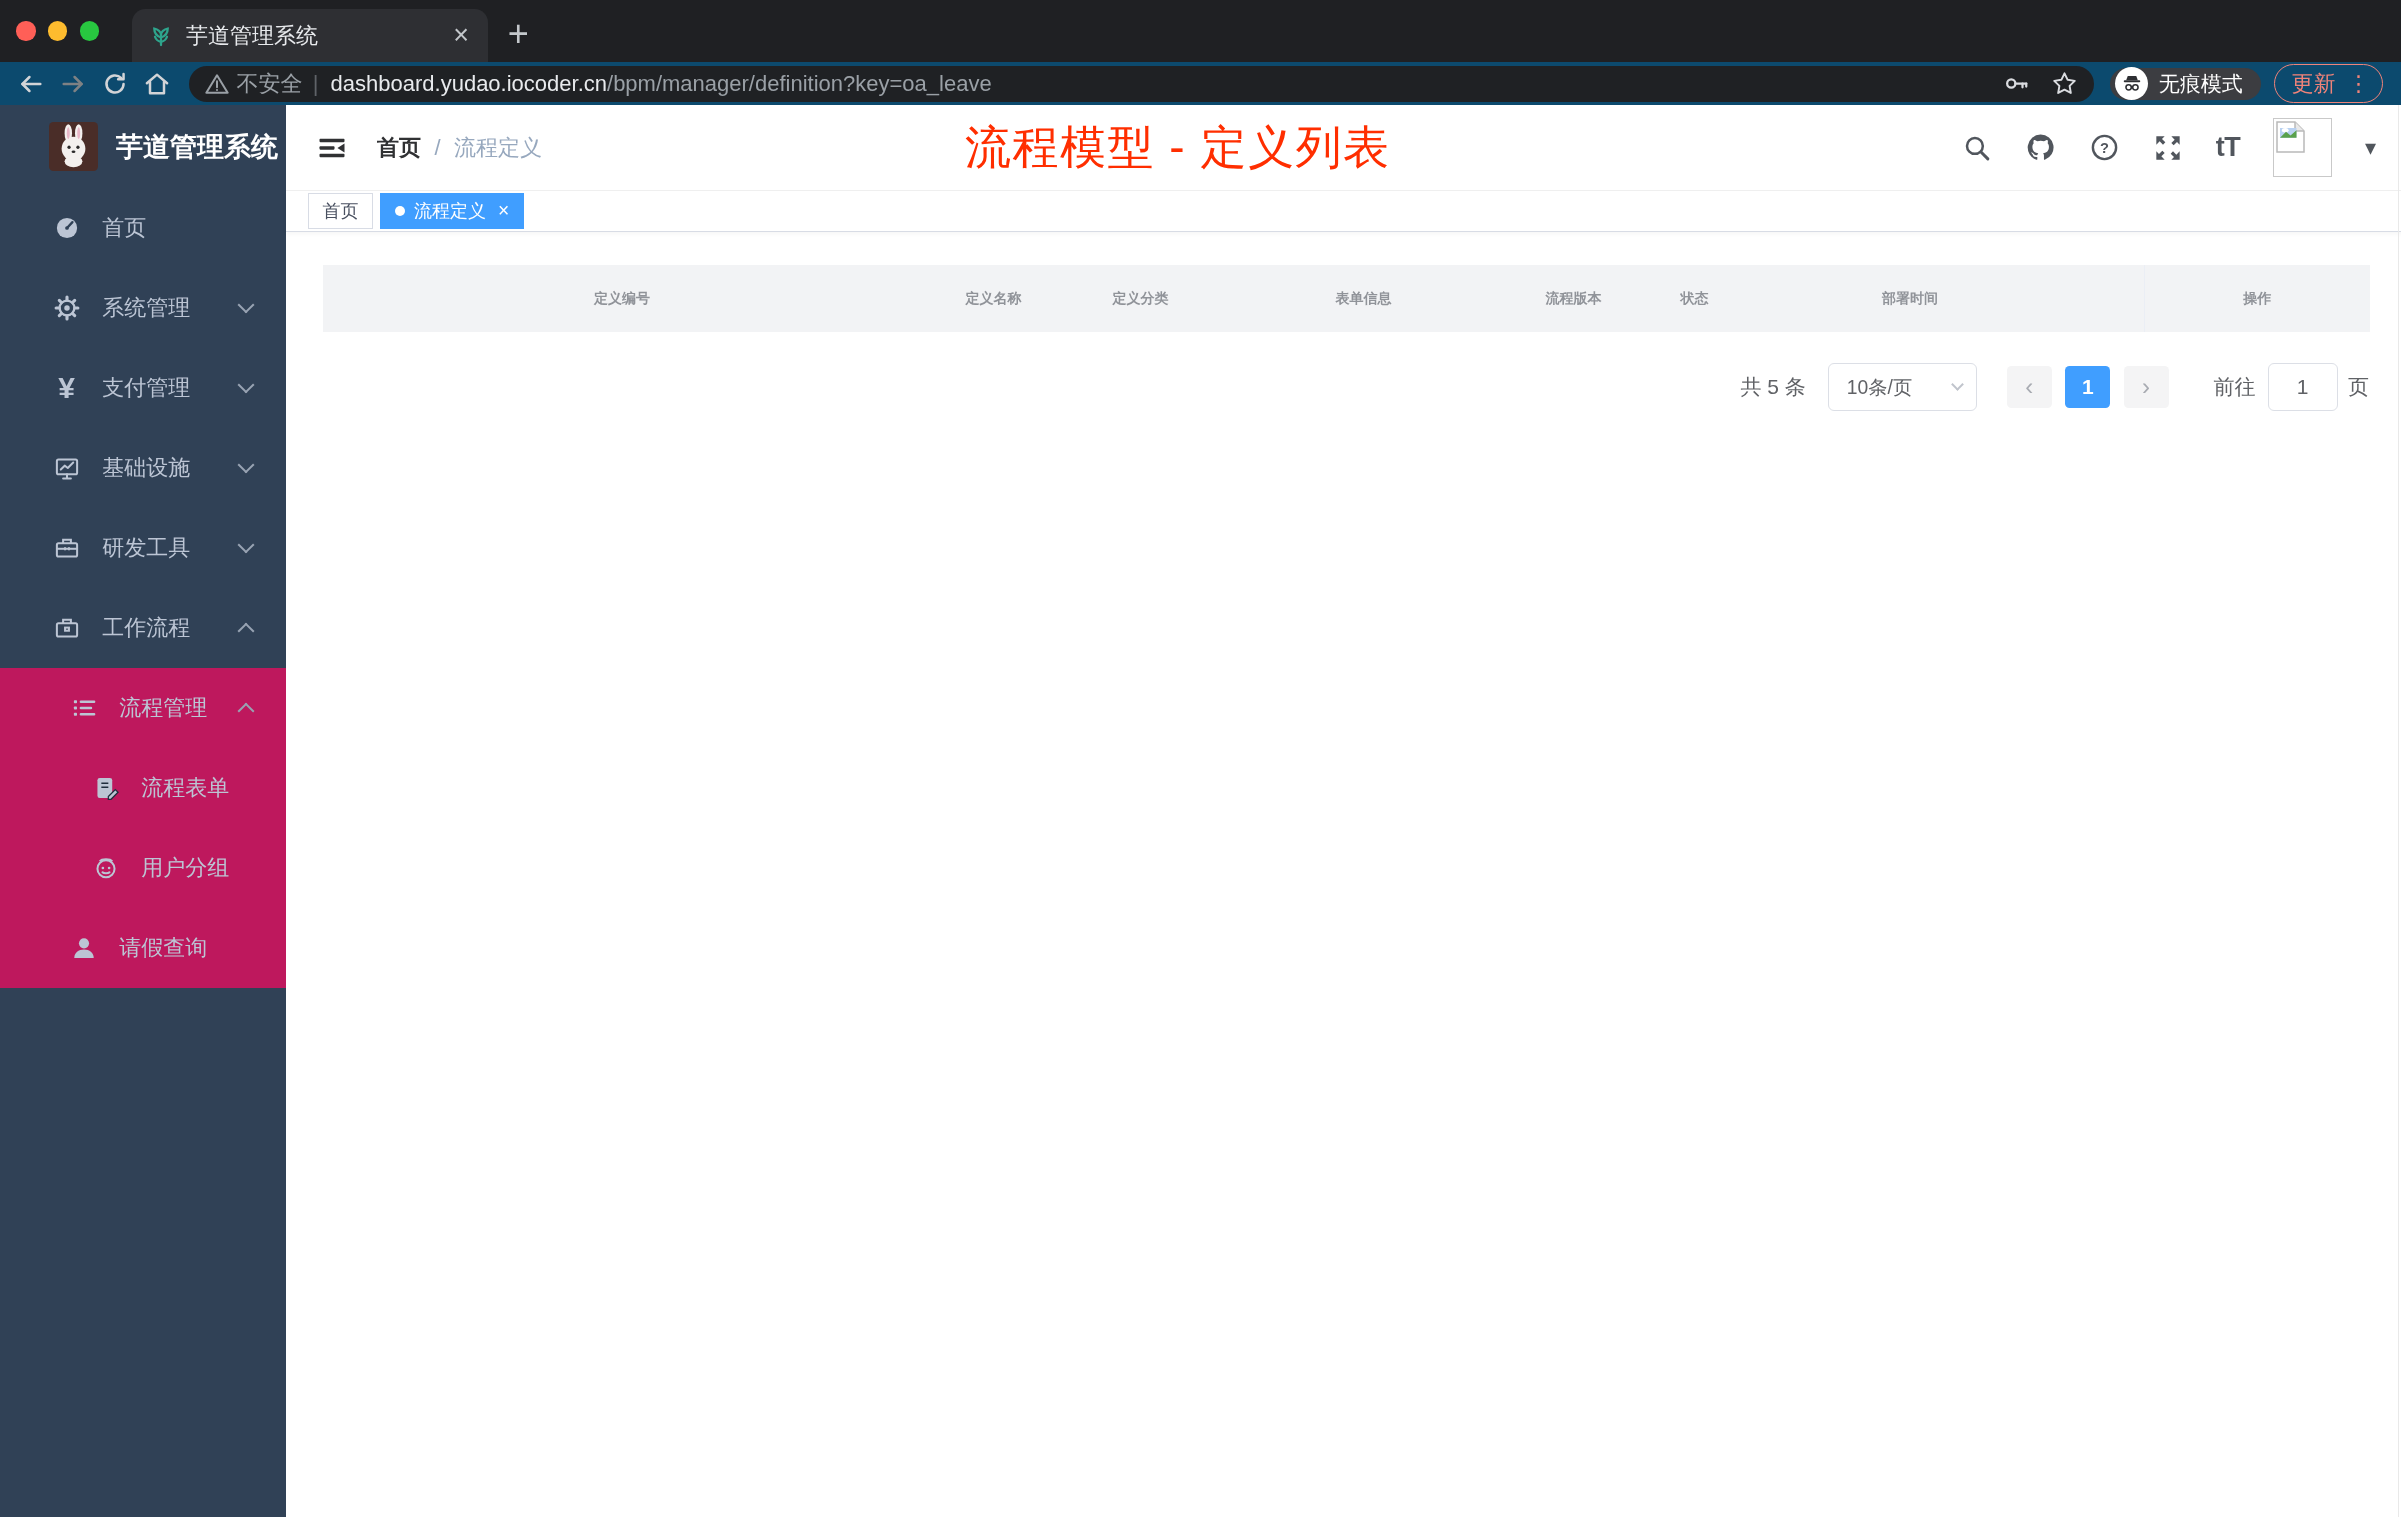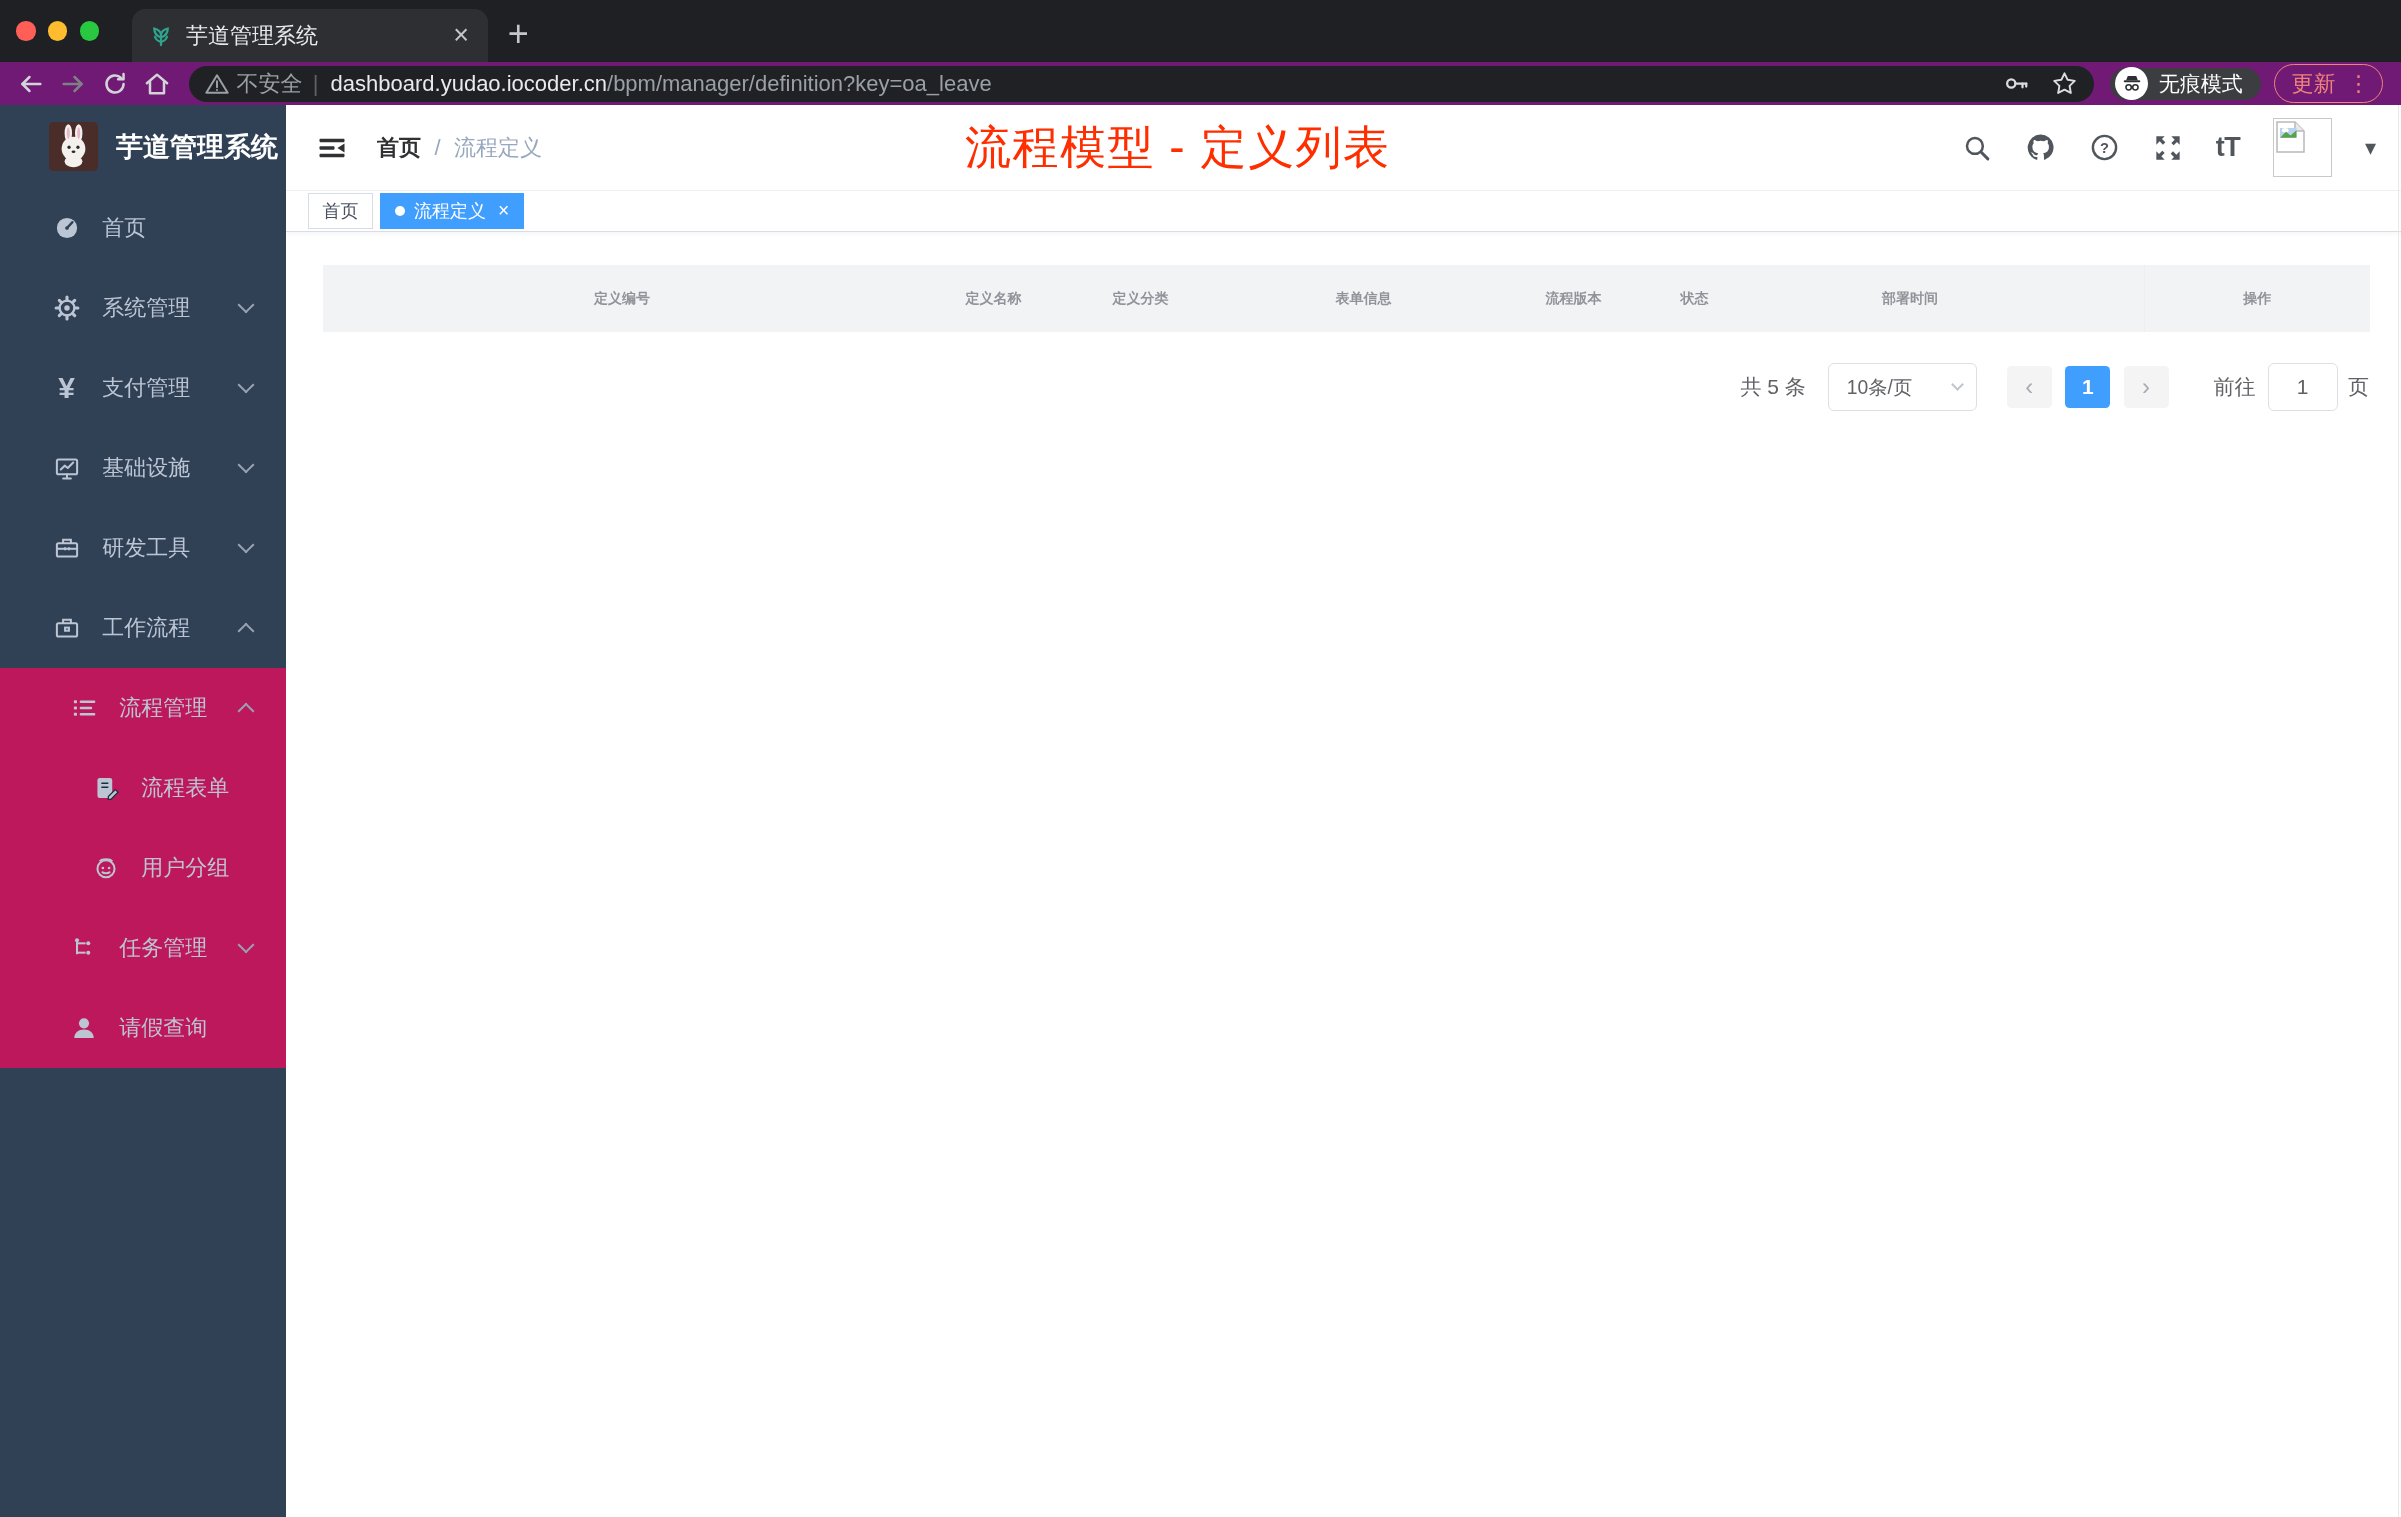--- a/index.html
+++ b/index.html
@@ -11,21 +11,21 @@
   .tabstrip{height:62px;background:#1f2023;display:flex;align-items:flex-end;}
   .lights{display:flex;align-items:center;gap:12.6px;padding:0 18px 0 16.3px;height:62px;}
   .light{width:19.3px;height:19.3px;border-radius:50%;}
   .light.red{background:#ff5f57;}.light.yellow{background:#febc2e;}.light.green{background:#28c840;}
   .tab{width:356px;height:53px;background:#2e2f33;border-radius:13.4px 13.4px 0 0;
        display:flex;align-items:center;padding:0 16.3px;margin-left:15px;}
   .tab-title{flex:1;color:#e8eaed;font-size:22px;margin-left:13.4px;white-space:nowrap;overflow:hidden;}
   .tab-close{color:#c3c7cb;font-size:27px;line-height:1;padding:0 3px;cursor:pointer;}
   .newtab{color:#c3c7cb;font-size:36px;line-height:1;margin:0 0 10.4px 19.3px;cursor:pointer;}
 
-  .toolbar{height:43px;background:#701a75;display:flex;align-items:center;padding:0 10.4px;}
+  .toolbar{height:43px;background:#0c4a6e;display:flex;align-items:center;padding:0 10.4px;}
   .navbtn{width:42px;text-align:center;cursor:pointer;display:flex;align-items:center;justify-content:center;}
   .omnibox{flex:1;height:36px;background:#1f2124;border-radius:18px;margin:0 10.4px;
            display:flex;align-items:center;padding:0 16.3px;color:#9aa0a6;font-size:22px;}
   .omni-sec{margin:0 10.4px 0 7.4px;color:#9aa0a6;}
   .omni-div{color:#5f6368;margin-right:12px;font-size:22px;}
   .url-host{color:#e8eaed;}
   .url-path{color:#9aa0a6;}
   .omni-spacer{flex:1;}
   .omni-ic{margin-left:21px;display:flex;align-items:center;cursor:pointer;}
   .incog-chip{height:32px;border-radius:21px;background:#3c3d41;display:flex;align-items:center;
@@ -320,34 +320,20 @@
             <span class="mi-icon">
               <svg width="28" height="28" viewBox="0 0 36 36" fill="none" stroke="currentColor" stroke-width="2.6">
                 <circle cx="18" cy="19" r="11"></circle>
                 <path d="M10 9.5C12.5 6 23.5 6 26 9.5"></path>
                 <circle cx="14" cy="18" r="1.7" fill="currentColor" stroke="none"></circle>
                 <circle cx="22" cy="18" r="1.7" fill="currentColor" stroke="none"></circle>
                 <path d="M13.5 23.5c1.6 1.8 7.4 1.8 9 0" stroke-linecap="round"></path>
               </svg>
             </span>
             <span>用户分组</span>
-          </div>
-          <div class="menu-item lvl1 dark">
-            <span class="mi-icon">
-              <svg width="28" height="28" viewBox="0 0 36 36" fill="none" stroke="currentColor" stroke-width="2.6">
-                <path d="M9 10v16"></path>
-                <path d="M9 12h11"></path>
-                <path d="M9 24h11"></path>
-                <circle cx="9" cy="8" r="2.6" fill="currentColor" stroke="none"></circle>
-                <circle cx="23.5" cy="12" r="2.6" fill="currentColor" stroke="none"></circle>
-                <circle cx="23.5" cy="24" r="2.6" fill="currentColor" stroke="none"></circle>
-              </svg>
-            </span>
-            <span>任务管理</span>
-            <span class="chev down"></span>
           </div>
           <div class="menu-item lvl1 dark">
             <span class="mi-icon">
               <svg width="28" height="28" viewBox="0 0 36 36" fill="currentColor">
                 <circle cx="18" cy="12" r="6.5"></circle>
                 <path d="M5.5 31c0-7 5.5-11 12.5-11s12.5 4 12.5 11z"></path>
               </svg>
             </span>
             <span>请假查询</span>
           </div>

